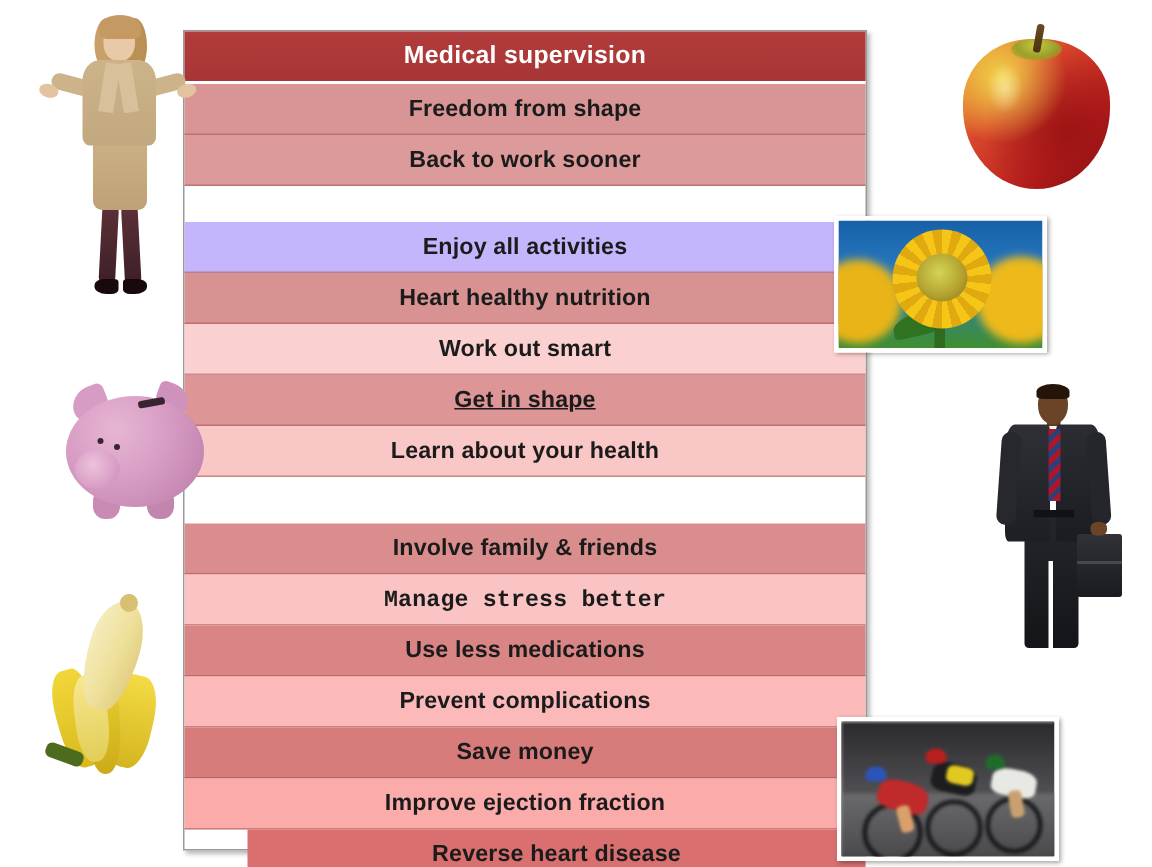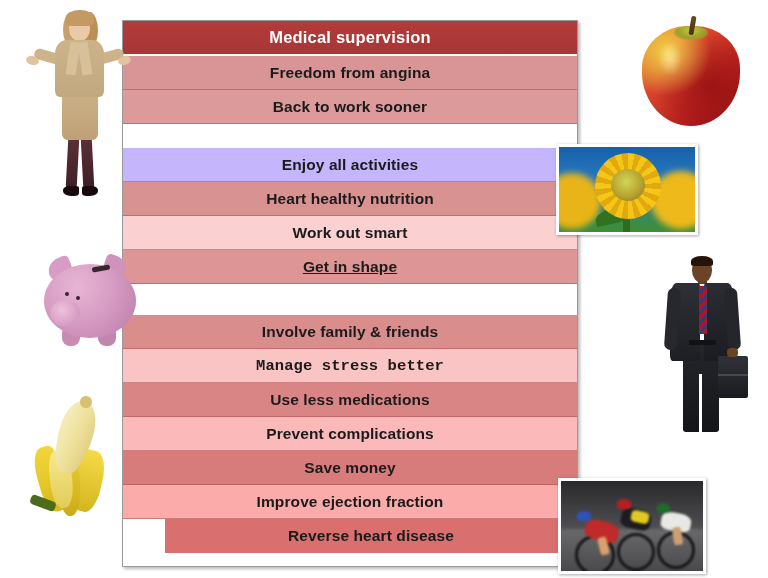--- a/index.html
+++ b/index.html
@@ -425,36 +425,39 @@
     backdrop-filter: blur(1.2px);
   }
 </style>
 </head>
 <body>
 
 <div id="benefits-table">
   <div class="table-header">Medical supervision</div>
   <div id="table-rows">
       <div class="table-row" style="background: rgb(217, 149, 149);">
-        <span>Freedom from angina</span>
+        <span>Freedom from shape</span>
       </div>
       <div class="table-row" style="background: rgb(220, 154, 154);">
         <span>Back to work sooner</span>
       </div>
       <div class="table-row" style="background: #c4b5fd; margin-top: 24px;">
         <span>Enjoy all activities</span>
       </div>
       <div class="table-row" style="background: rgb(216, 146, 146);">
         <span>Heart healthy nutrition</span>
       </div>
       <div class="table-row" style="background: rgb(251, 208, 208);">
         <span>Work out smart</span>
       </div>
       <div class="table-row" style="background: rgb(221, 149, 149); text-decoration: underline;">
         <span>Get in shape</span>
+      </div>
+      <div class="table-row" style="background: rgb(250, 199, 199);">
+        <span>Learn about your health</span>
       </div>
       <div class="table-row" style="background: rgb(217, 141, 141); margin-top: 31px;">
         <span>Involve family &amp; friends</span>
       </div>
       <div class="table-row" style="background: rgb(250, 196, 196); font-family: Liberation Mono, monospace;">
         <span>Manage stress better</span>
       </div>
       <div class="table-row" style="background: rgb(218, 133, 133);">
         <span>Use less medications</span>
       </div>

